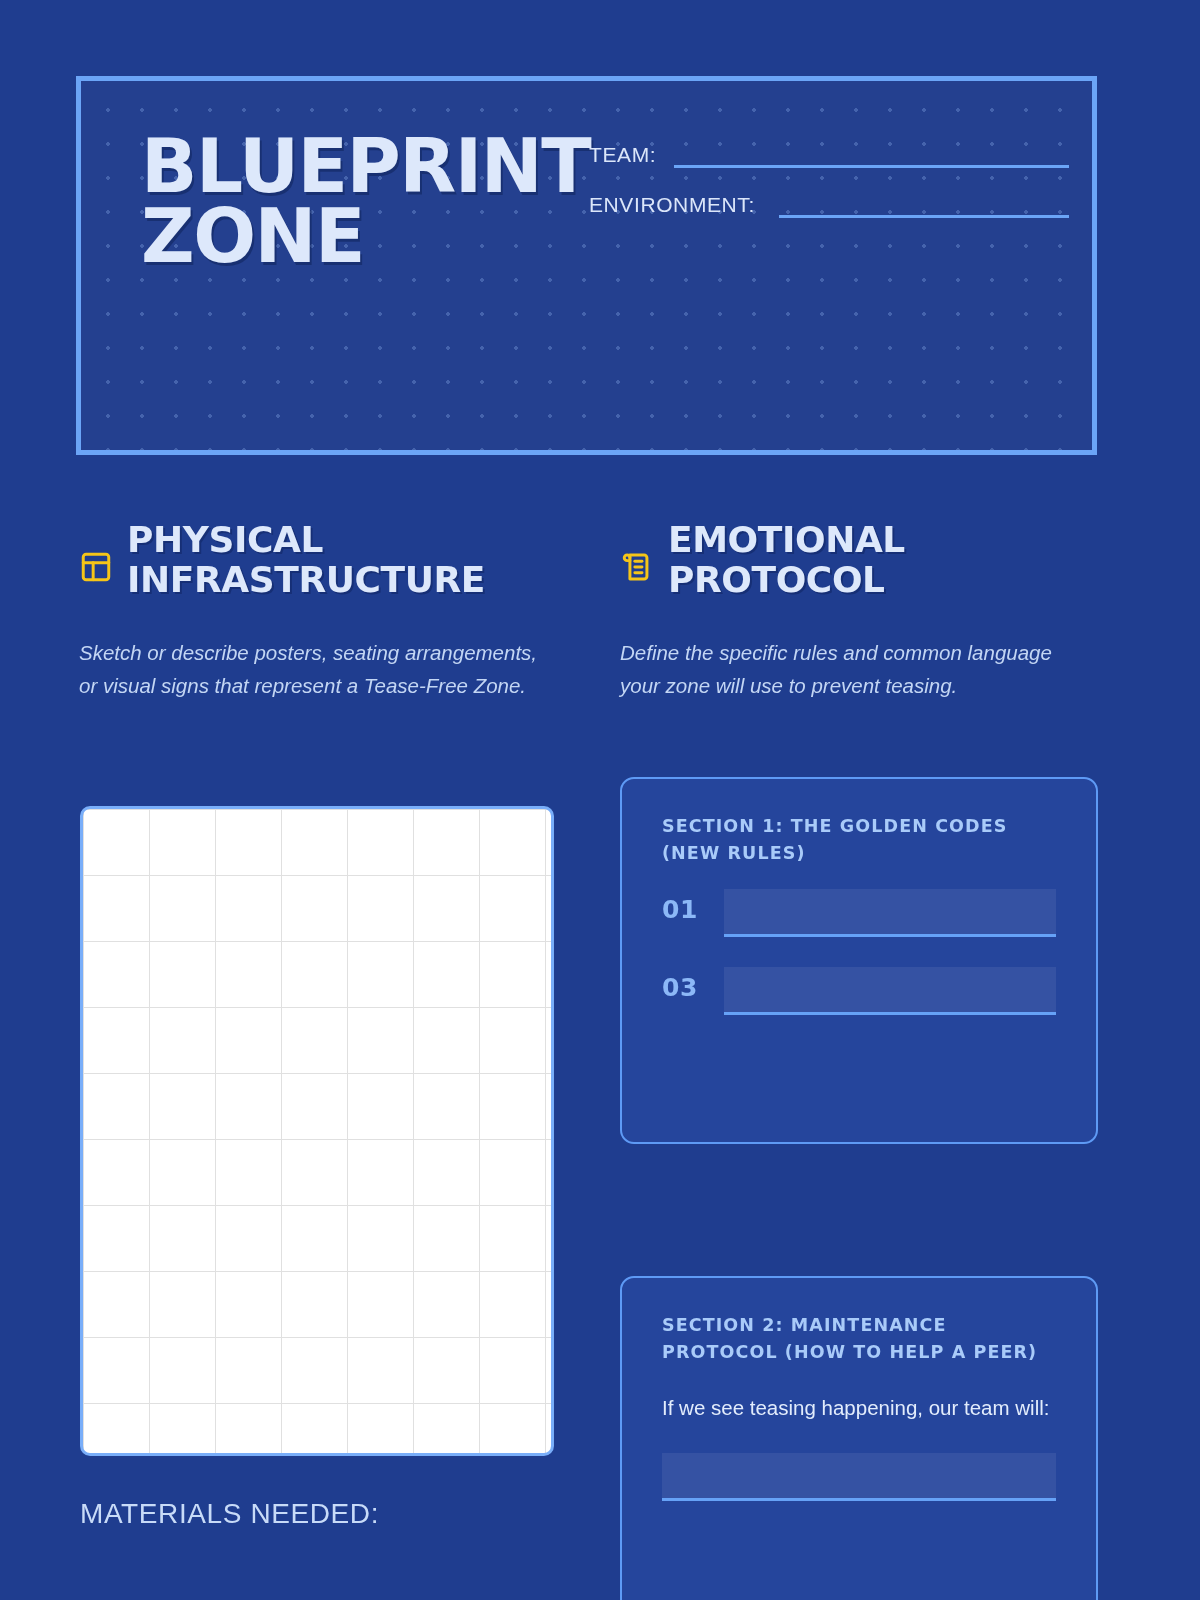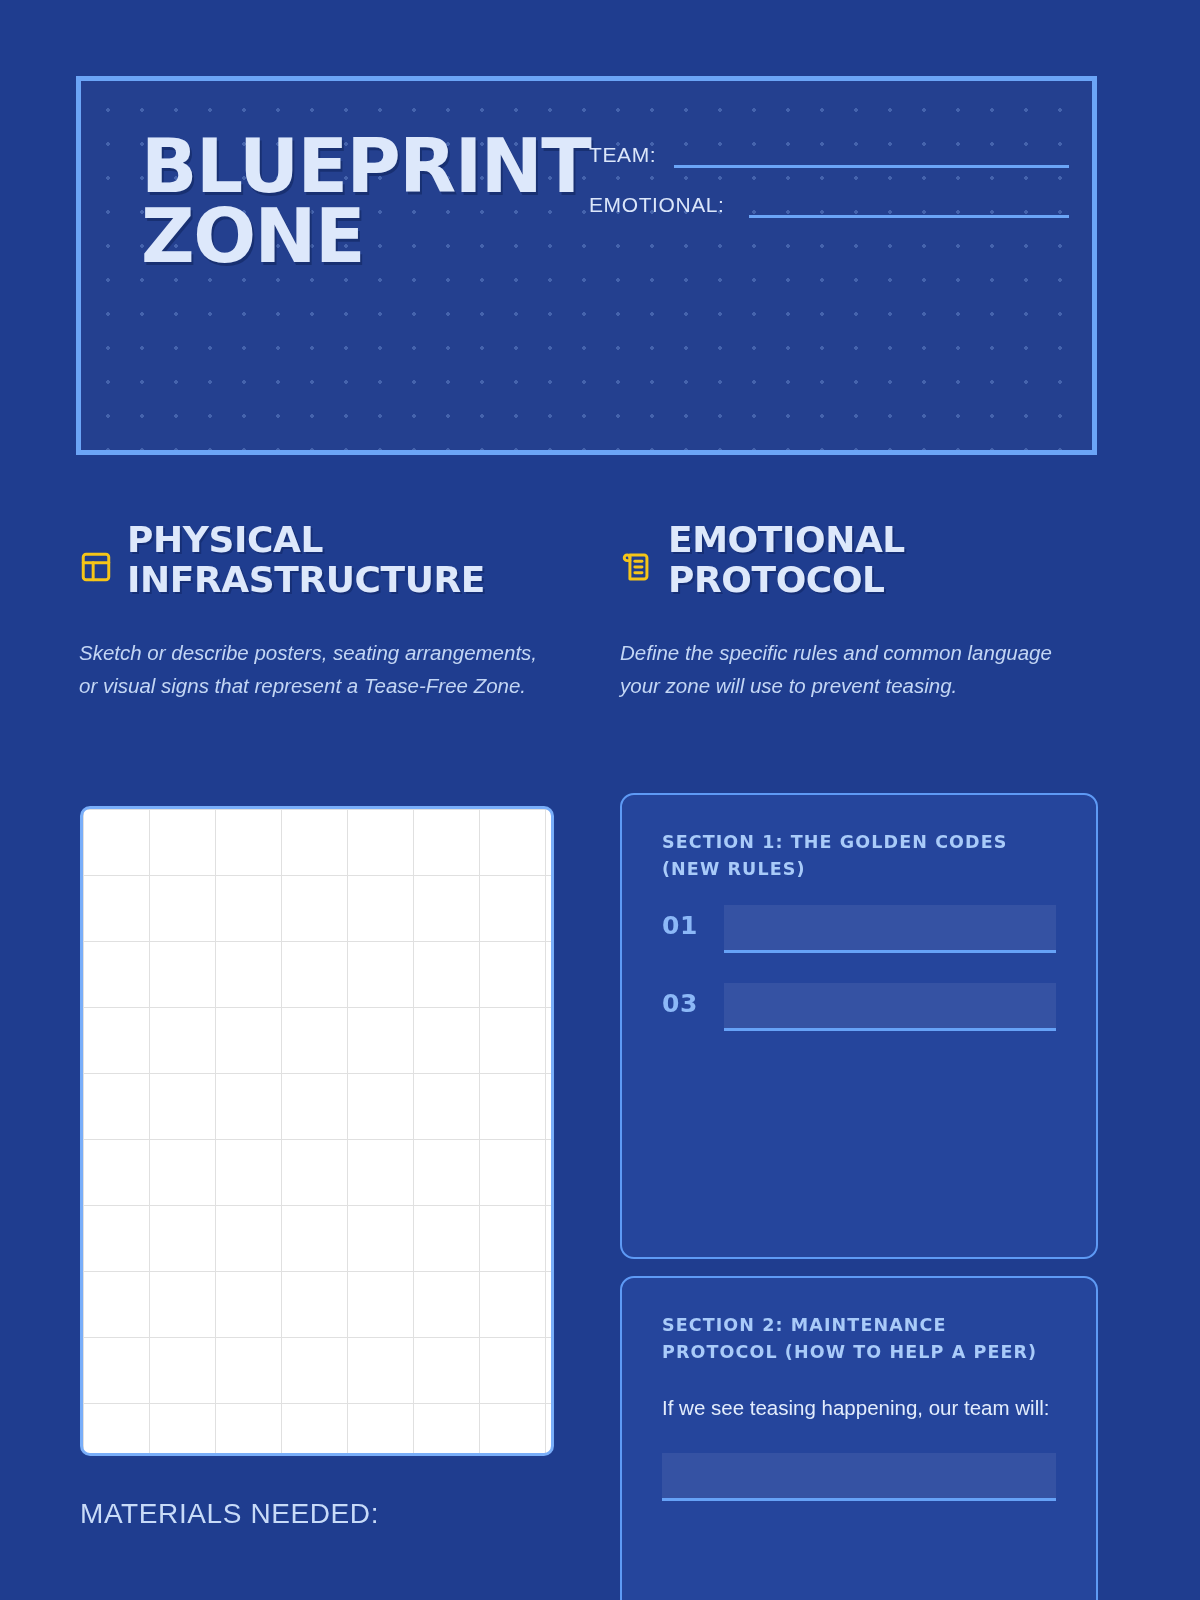--- a/index.html
+++ b/index.html
@@ -165,21 +165,21 @@
 
   
   .card {
     position: absolute;
     left: 620px;
     border: 2px solid #5e9af5;
     border-radius: 14px;
     background: #25459c;
     padding: 34px 40px 30px 40px;
   }
-  .card-1 { top: 793px; width: 478px; height: 466px; }
+  .card-1 { top: 777px; width: 478px; height: 367px; }
   .card-2 { top: 1276px; width: 478px; height: 360px; }
 
   .card-title {
     font-family: "DejaVu Sans", sans-serif;
     font-weight: 700;
     font-size: 17.5px;
     line-height: 1.55;
     letter-spacing: 1.1px;
     color: #a9cbf9;
     text-transform: uppercase;
@@ -235,21 +235,21 @@
       <div>ZONE</div>
     </div>
   </div>
 
   <div class="hdr-fields">
     <div class="hdr-field team">
       <span class="hdr-field-label">TEAM:</span>
       <span class="hdr-field-line"></span>
     </div>
     <div class="hdr-field architects">
-      <span class="hdr-field-label">EMOTIONAL:</span>
+      <span class="hdr-field-label">ENVIRONMENT:</span>
       <span class="hdr-field-line"></span>
     </div>
   </div>
 
 </div>
 
 <div class="col-left">
   <div class="sec-head">
     <span class="sec-icon">
       <svg viewBox="0 0 24 24" fill="none" stroke="#f5c518" stroke-width="2.1" stroke-linecap="round" stroke-linejoin="round">

